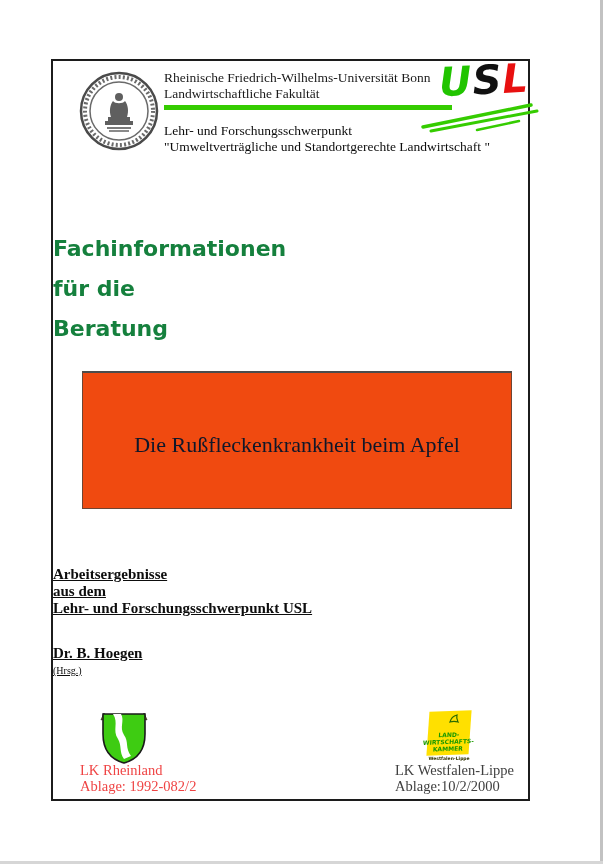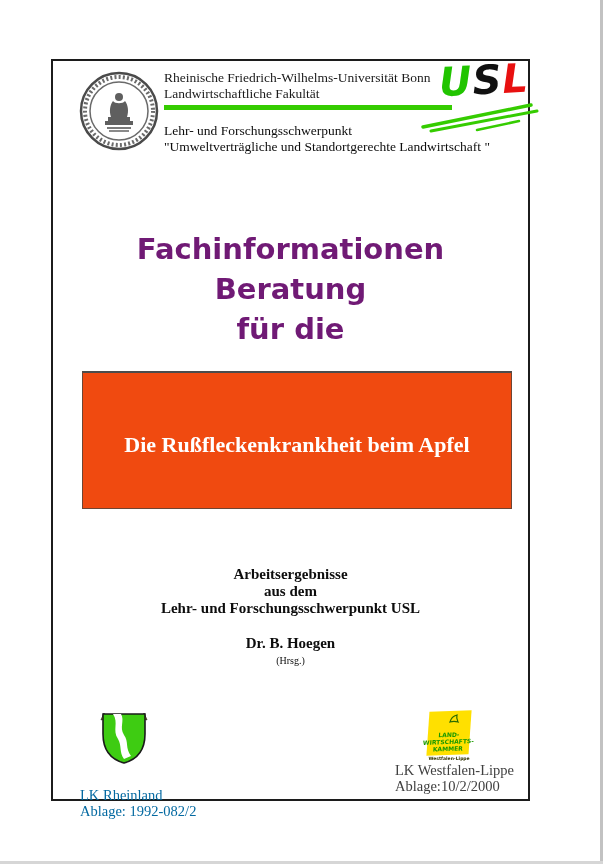--- a/index.html
+++ b/index.html
@@ -23,44 +23,44 @@
   .green-line { position:absolute; left:111px; top:44px; width:288px; height:5px; background:#35cc00; }
   .program-block { position:absolute; left:111px; top:62px; font-weight:normal; font-size:13.5px; line-height:15.5px; color:#0d0d0d; white-space:nowrap; }
   .usl { position:absolute; left:386px; top:-4px; font-family:"DejaVu Sans", sans-serif; font-style:italic; font-weight:bold; font-size:40px; letter-spacing:1px; transform:rotate(-3deg); }
   .usl .u { color:#21c400; }
   .usl .s { color:#111111; }
   .usl .l { color:#e81010; }
   .swoosh { position:absolute; left:366px; top:36px; width:120px; height:36px; }
 
   
   .main-title {
-    position:absolute; left:0; top:168px; width:100%; text-align:center;
-    font-family:"DejaVu Sans", sans-serif; font-weight:bold; font-size:29px;
-    line-height:40px; color:#701a75; letter-spacing:0px;
+    position:absolute; left:0; top:168px; width:100%; 
+    font-family:"DejaVu Sans", sans-serif; font-weight:bold; font-size:22px;
+    line-height:40px; color:#15803d; letter-spacing:0px;
   }
 
   
   .banner {
     position:absolute; left:29px; top:310px; width:430px; height:138px;
     background:#f04a10; border:1px solid #6e4534; border-top:2px solid #4c4c4c;
     display:flex; align-items:center; justify-content:center;
   }
-  .banner-text { font-weight:bold; font-size:22px; color:#ffffff; padding-top:8px; }
+  .banner-text { font-weight:normal; font-size:22px; color:#0f172a; padding-top:8px; }
 
   
   .publisher {
-    position:absolute; left:0; top:505px; width:100%; text-align:center;
-    font-size:15px; font-weight:bold; line-height:17px; color:#0d0d0d;
+    position:absolute; left:0; top:505px; width:100%; text-align:left;
+    font-size:15px; font-weight:bold; line-height:17px; color:#0d0d0d;text-decoration:underline;
   }
-  .editor-line { margin-top:18px; }
+  .editor-line { margin-top:28px; }
   .editor-role { font-weight:normal; font-size:10px; }
 
   
   .shield { position:absolute; left:44px; top:649px; width:54px; height:57px; }
-  .footer-left  { position:absolute; left:27px;  top:701px; font-size:14.5px; line-height:16px; color:#0369a1; white-space:nowrap;margin-top:25px; }
+  .footer-left  { position:absolute; left:27px;  top:701px; font-size:14.5px; line-height:16px; color:#ef4444; white-space:nowrap; }
   .footer-right { position:absolute; left:342px; top:701px; font-size:14.5px; line-height:16px; color:#404040; white-space:nowrap; }
   .lwk-logo { position:absolute; left:371px; top:648px; width:50px; height:56px; }
   .lwk-flag {
     position:absolute; left:4px; top:2px; width:42px; height:44px; background:#ffe000;
     transform:skewX(-6deg) rotate(-2deg);
     display:flex; flex-direction:column; align-items:center; justify-content:flex-end;
     padding-bottom:3px;
   }
   .lwk-flag .ln { font-family:"DejaVu Sans", sans-serif; font-weight:bold; font-size:6px; line-height:7px; color:#1a9a00; letter-spacing:0; }
   .lwk-emblem { position:absolute; left:24px; top:4px; width:12px; height:12px; }
@@ -107,22 +107,22 @@
       <path d="M58 33 L100 24" stroke="#35cc00" stroke-width="2.5" stroke-linecap="round" fill="none"></path>
     </svg>
 
     <div class="program-block">
       <div>Lehr- und Forschungsschwerpunkt</div>
       <div>"Umweltverträgliche und Standortgerechte Landwirtschaft "</div>
     </div>
 
     <div class="main-title">
       <div>Fachinformationen</div>
+      <div>für die</div>
       <div>Beratung</div>
-      <div>für die</div>
     </div>
 
     <div class="banner">
       <div class="banner-text">Die Rußfleckenkrankheit beim Apfel</div>
     </div>
 
     <div class="publisher">
       <div>Arbeitsergebnisse</div>
       <div>aus dem</div>
       <div>Lehr- und Forschungsschwerpunkt USL</div>

